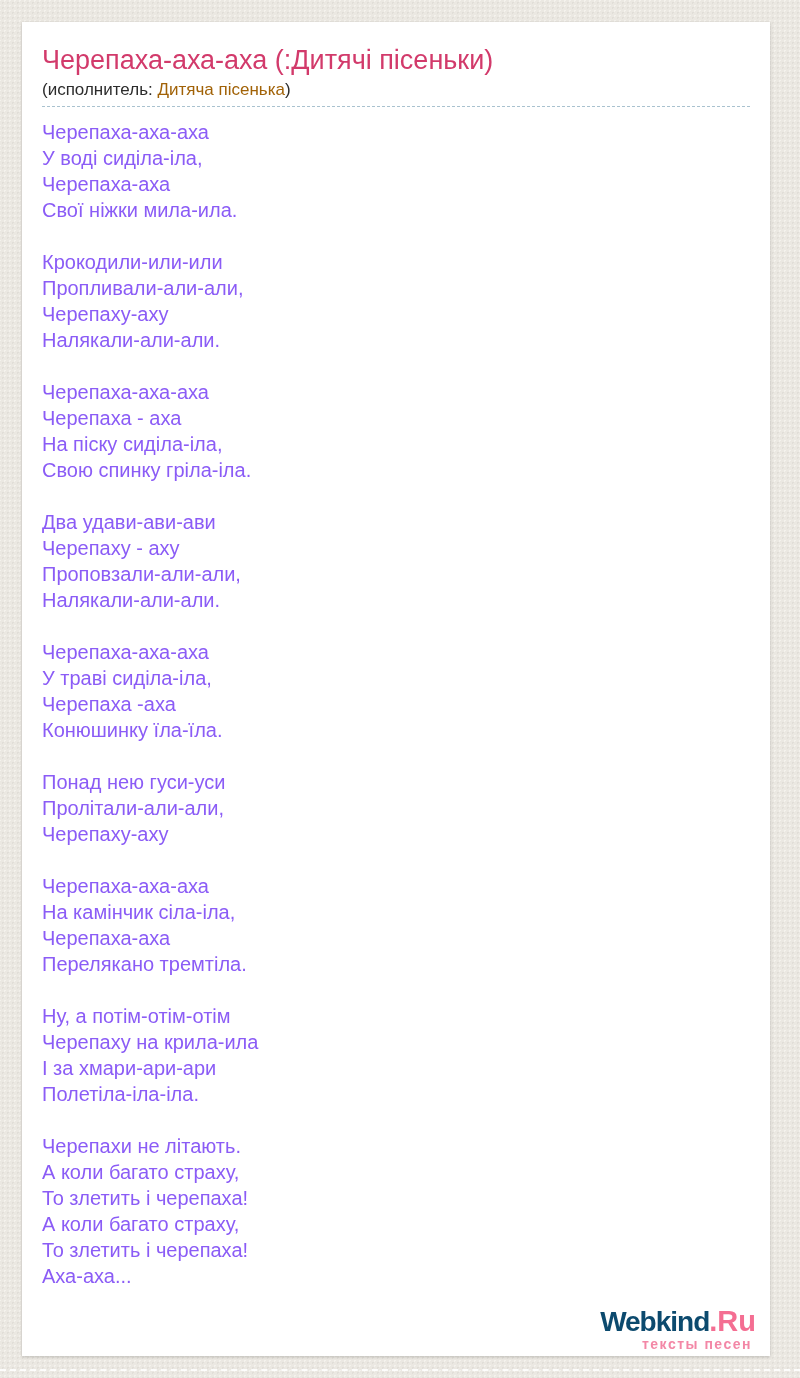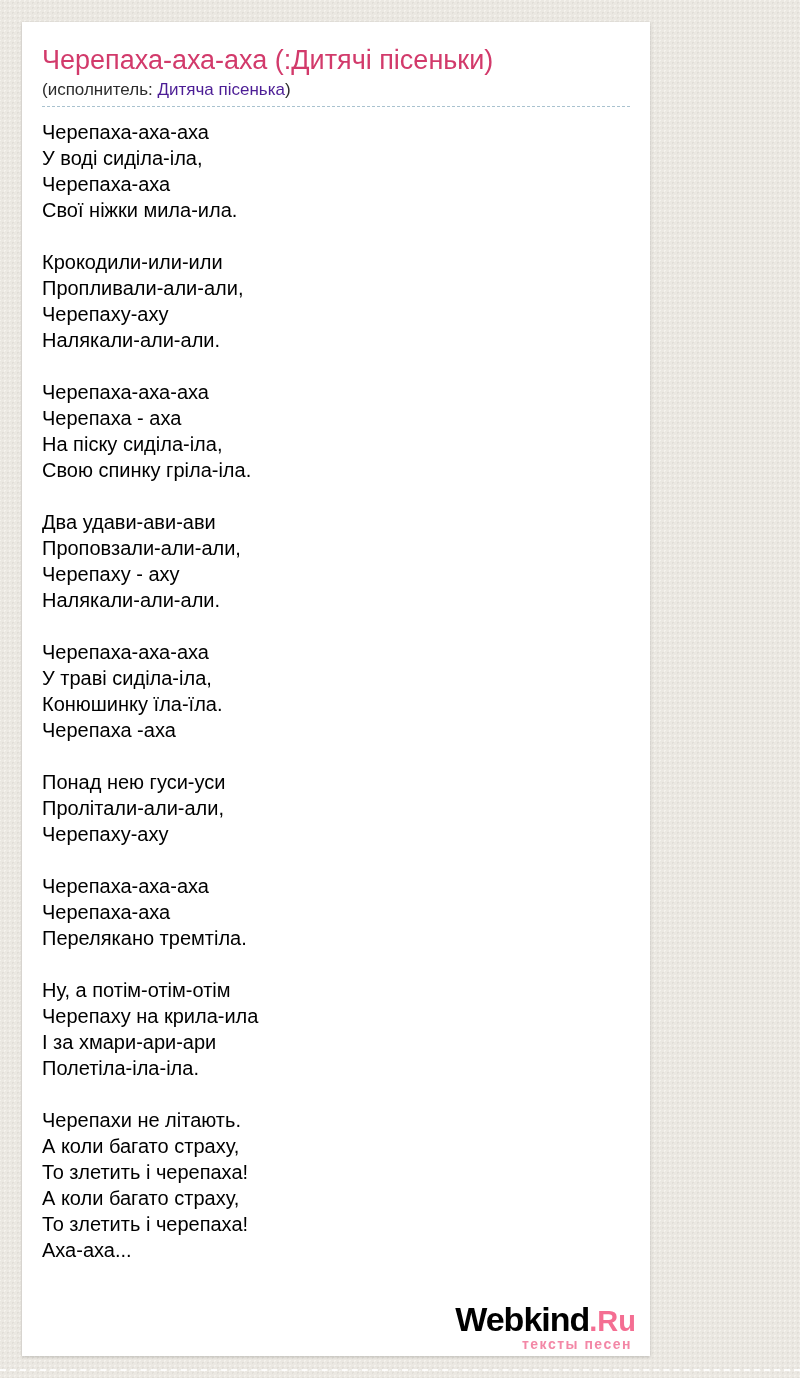--- a/index.html
+++ b/index.html
@@ -14,21 +14,21 @@
     background-image:
       radial-gradient(#e1ded8 1px, transparent 1px),
       radial-gradient(#f4f2ed 1px, transparent 1px);
     background-size: 5px 5px;
     background-position: 0 0, 2px 3px;
   }
   .card {
     position: absolute;
     left: 22px;
     top: 22px;
-    width: 628px;
+    width: 748px;
     height: 1334px;
     background: #ffffff;
     padding: 14px 20px 0 20px;
     box-shadow: 0 1px 3px rgba(0,0,0,0.18), 0 0 1px rgba(0,0,0,0.10);
   }
   .title {
     margin: 8px 0 0 0;
     font-size: 27px;
     font-weight: 400;
     line-height: 32px;
@@ -36,48 +36,48 @@
   }
   .subtitle {
     margin-top: 3px;
     font-size: 17px;
     line-height: 22px;
     color: #2c2c2c;
     padding-bottom: 5px;
     border-bottom: 1px dashed #a9c2cf;
   }
   .artist-link {
-    color: #4c1d95;
+    color: #a16207;
     text-decoration: none;
     cursor: pointer;
     margin-top: 36px;
   }
   .lyrics {
     margin-top: 12px;
     font-size: 20px;
     line-height: 26px;
-    color: #000000;
+    color: #8b5cf6;
   }
   .lyr-line { white-space: pre; }
   .lyr-gap { height: 26px; }
   .logo {
     position: absolute;
     right: 14px;
     bottom: 4px;
     text-align: right;
     cursor: pointer;
   }
   .logo-line {
     line-height: 34px;
     font-weight: bold;
     white-space: nowrap;
   }
   .logo-main {
-    font-size: 34px;
-    color: #000000;
+    font-size: 28px;
+    color: #0c4a6e;
     letter-spacing: -1px;
   }
   .logo-suffix {
     font-size: 29px;
     color: #f46e92;
   }
   .logo-tagline {
     font-size: 14px;
     font-weight: bold;
     color: #f387a6;
@@ -112,34 +112,35 @@
       <div class="lyr-line">Пропливали-али-али,</div>
       <div class="lyr-line">Черепаху-аху</div>
       <div class="lyr-line">Налякали-али-али.</div>
       <div class="lyr-gap"></div>
       <div class="lyr-line">Черепаха-аха-аха</div>
       <div class="lyr-line">Черепаха - аха</div>
       <div class="lyr-line">На піску сиділа-іла,</div>
       <div class="lyr-line">Свою спинку гріла-іла.</div>
       <div class="lyr-gap"></div>
       <div class="lyr-line">Два удави-ави-ави</div>
+      <div class="lyr-line">Черепаху - аху</div>
       <div class="lyr-line">Проповзали-али-али,</div>
-      <div class="lyr-line">Черепаху - аху</div>
       <div class="lyr-line">Налякали-али-али.</div>
       <div class="lyr-gap"></div>
       <div class="lyr-line">Черепаха-аха-аха</div>
       <div class="lyr-line">У траві сиділа-іла,</div>
+      <div class="lyr-line">Черепаха -аха</div>
       <div class="lyr-line">Конюшинку їла-їла.</div>
-      <div class="lyr-line">Черепаха -аха</div>
       <div class="lyr-gap"></div>
       <div class="lyr-line">Понад нею гуси-уси</div>
       <div class="lyr-line">Пролітали-али-али,</div>
       <div class="lyr-line">Черепаху-аху</div>
       <div class="lyr-gap"></div>
       <div class="lyr-line">Черепаха-аха-аха</div>
+      <div class="lyr-line">На камінчик сіла-іла,</div>
       <div class="lyr-line">Черепаха-аха</div>
       <div class="lyr-line">Перелякано тремтіла.</div>
       <div class="lyr-gap"></div>
       <div class="lyr-line">Ну, а потім-отім-отім</div>
       <div class="lyr-line">Черепаху на крила-ила</div>
       <div class="lyr-line">І за хмари-ари-ари</div>
       <div class="lyr-line">Полетіла-іла-іла.</div>
       <div class="lyr-gap"></div>
       <div class="lyr-line">Черепахи не літають.</div>
       <div class="lyr-line">А коли багато страху,</div>

